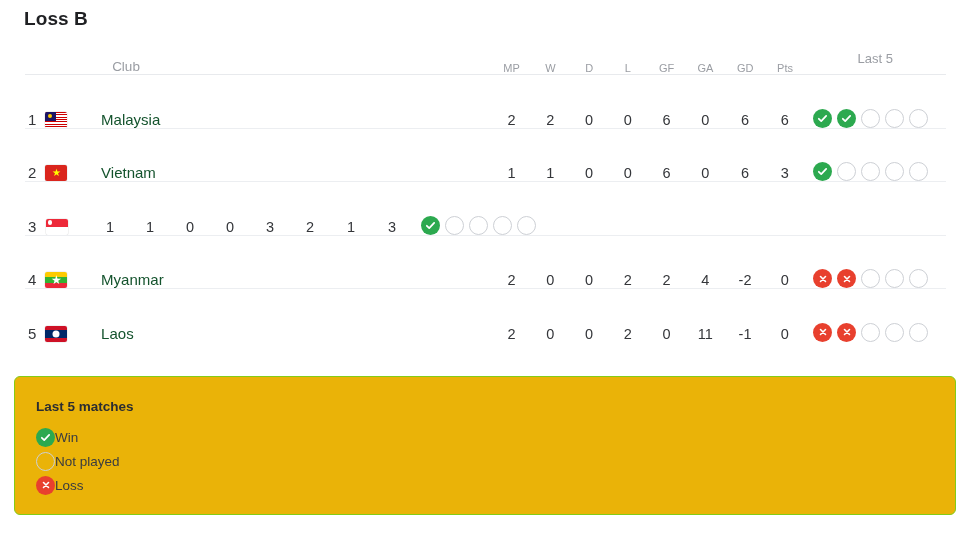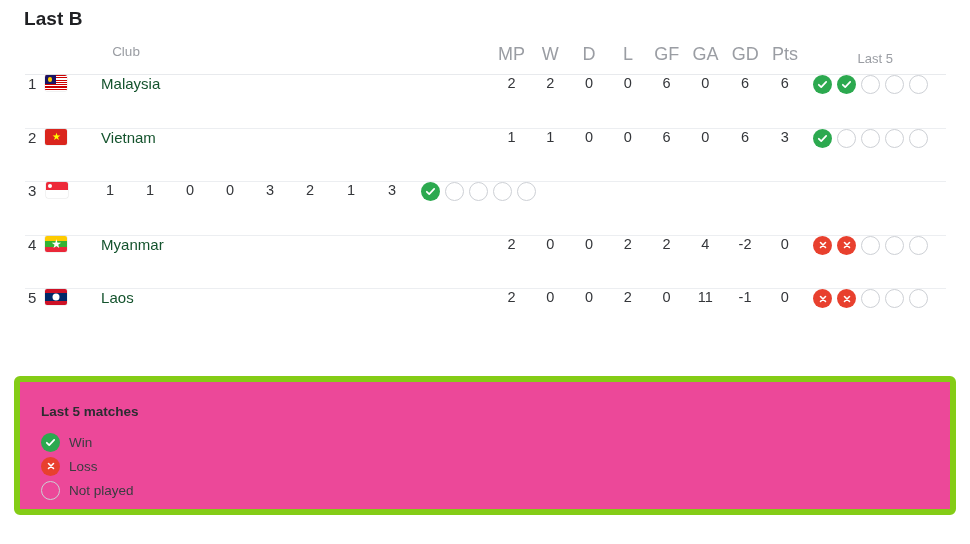--- a/index.html
+++ b/index.html
@@ -36,21 +36,21 @@
   .table {
     position: absolute;
     left: 0;
     top: 44px;
     width: 970px;
   }
 
   .trow {
     position: relative;
     display: flex;
-    align-items: flex-start;
+    align-items: flex-end;
     width: 946px;
     margin-left: 0;
   }
 
   .thead {
     height: 30px;
     color: #9a9da3;
     font-size: 13.5px;
   }
 
@@ -111,21 +111,21 @@
     padding-left: 9px;
   }
 
   .thead .c-rank,
   .thead .c-flag { color: transparent; }
   .thead .c-club {
     color: #9a9da3;
     font-size: 13.5px;
     padding-left: 24px;
   }
-  .thead .c-stat { color: #9a9da3; font-size: 18px; }
+  .thead .c-stat { color: #9a9da3; font-size: 11px; }
   .thead .c-last5 {
     color: #9a9da3;
     font-size: 13px;
     justify-content: center;
     padding-left: 0;
     display: block;
     text-align: center;
     line-height: 30px;
   }
 
@@ -253,54 +253,53 @@
   }
   .fcircle svg { display: block; }
 
   
   .legend {
     position: absolute;
     left: 14px;
     top: 376px;
     width: 942px;
     height: 139px;
-    background: #ec4899;
-    border: 6px solid #84cc16;
+    background: #eab308;
+    border: 1px solid #84cc16;
     border-radius: 6px;
   }
   .legend-title {
     position: absolute;
     left: 21px;
     top: 22px;
     font-size: 13.5px;
     font-weight: bold;
     color: #2b2d31;
   }
   .legend-items {
     position: absolute;
     left: 21px;
     top: 48px;
   }
   .legend-item {
     display: flex;
     align-items: center;
     height: 24px;
-    gap: 9px;
   }
   .legend-item .label {
     font-size: 13.5px;
     color: #3a3c40;
   }
 </style>
 </head>
 <body>
 
 <div class="page">
 
-  <div class="group-title">Last B</div>
+  <div class="group-title">Loss B</div>
 
   <div class="table">
 
     <div class="trow thead">
       <div class="c-rank"></div>
       <div class="c-flag"></div>
       <div class="c-club">Club</div>
       <div class="c-stat">MP</div>
       <div class="c-stat">W</div>
       <div class="c-stat">D</div>
@@ -462,27 +461,27 @@
     <div class="legend-items" id="legend-host">
         <div class="legend-item">
           <span class="fcircle win">
             <svg width="11" height="11" viewBox="0 0 12 12" aria-hidden="true">
               <path d="M2 6.3 L4.6 8.8 L10 3.2" fill="none" stroke="#ffffff" stroke-width="1.9" stroke-linecap="round" stroke-linejoin="round"></path>
             </svg>
           </span>
           <span class="label">Win</span>
         </div>
         <div class="legend-item">
+          <span class="fcircle none"></span>
+          <span class="label">Not played</span>
+        </div>
+        <div class="legend-item">
           <span class="fcircle loss">
             <svg width="10" height="10" viewBox="0 0 12 12" aria-hidden="true">
               <path d="M3 3 L9 9 M9 3 L3 9" fill="none" stroke="#ffffff" stroke-width="1.9" stroke-linecap="round"></path>
             </svg>
           </span>
           <span class="label">Loss</span>
         </div>
-        <div class="legend-item">
-          <span class="fcircle none"></span>
-          <span class="label">Not played</span>
-        </div>
       </div>
   </div>
 
 </div>
 
 </body></html>

